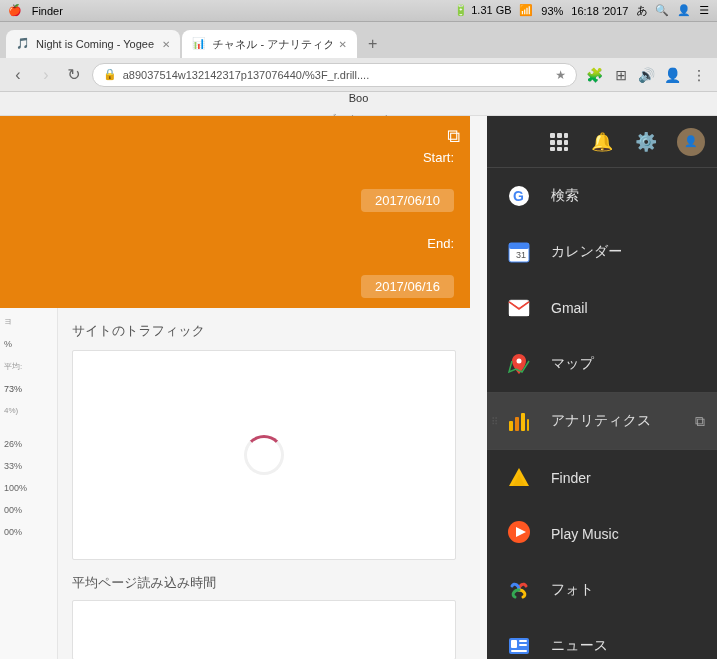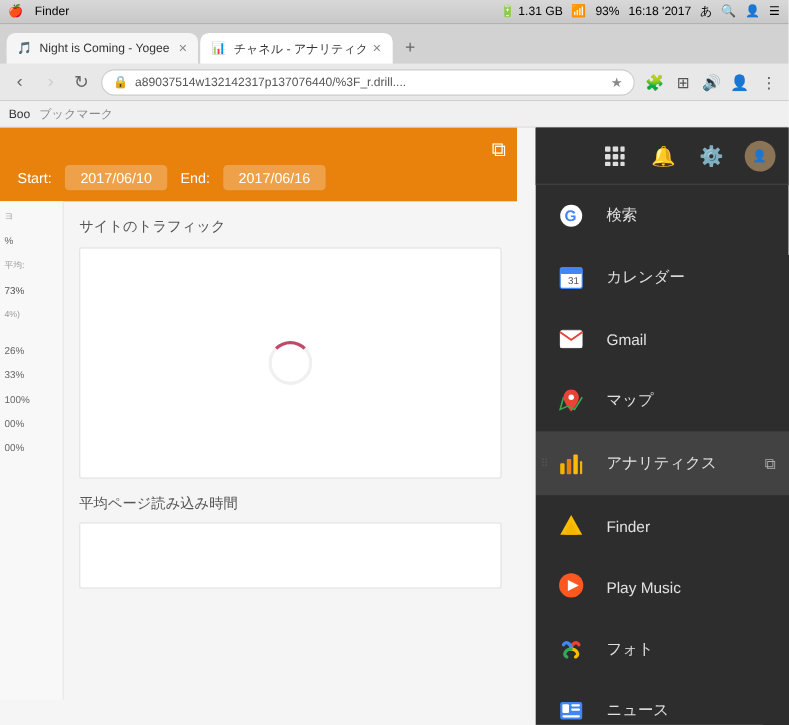--- a/index.html
+++ b/index.html
@@ -96,20 +96,21 @@
     .bookmarks-bar {
       height: 24px;
       background: #f0f0f0;
       display: flex;
       align-items: center;
       padding: 0 8px;
       font-size: 11px;
       color: #333;
       border-bottom: 1px solid #ddd;
       gap: 8px;
+      flex-direction: column;
     }
     .bookmark-item { display: flex; align-items: center; gap: 4px; cursor: pointer; color: #333; }
 
     
     .content-area {
       display: flex;
       height: calc(659px - 22px - 36px - 34px - 24px);
       position: relative;
     }
 
@@ -273,21 +274,21 @@
   </div>
 
   <div class="content-area">
 
     <div style="position:absolute; left:0; top:0; width:470px; height:100%; background:#f5f5f5; z-index:1;">
 
       <div style="background:#E8820C; padding:12px 16px; position:relative;">
         <span style="position:absolute; top:10px; right:10px; color:white; font-size:18px; cursor:pointer;">⧉</span>
       </div>
 
-      <div style="background:#E8820C; display:flex; align-items:center; padding:10px 16px; gap:12px;">
+      <div style="background:#E8820C; display:flex; align-items:flex-end; padding:10px 16px; gap:24px;flex-direction:column;">
         <span style="color:#fff; font-size:13px;">Start:</span>
         <span style="background:rgba(255,255,255,0.25); color:#fff; padding:4px 14px; border-radius:4px; font-size:13px;">2017/06/10</span>
         <span style="color:#fff; font-size:13px;">End:</span>
         <span style="background:rgba(255,255,255,0.25); color:#fff; padding:4px 14px; border-radius:4px; font-size:13px;">2017/06/16</span>
       </div>
 
       <div style="display:flex; height:calc(100% - 90px);">
         <div style="width:58px; background:#f8f8f8; border-right:1px solid #e5e5e5; padding:8px 4px; display:flex; flex-direction:column; gap:12px;">
           <span style="font-size:8px; color:#999;">ヨ</span>
           <span style="font-size:9px; color:#666;">%</span>

